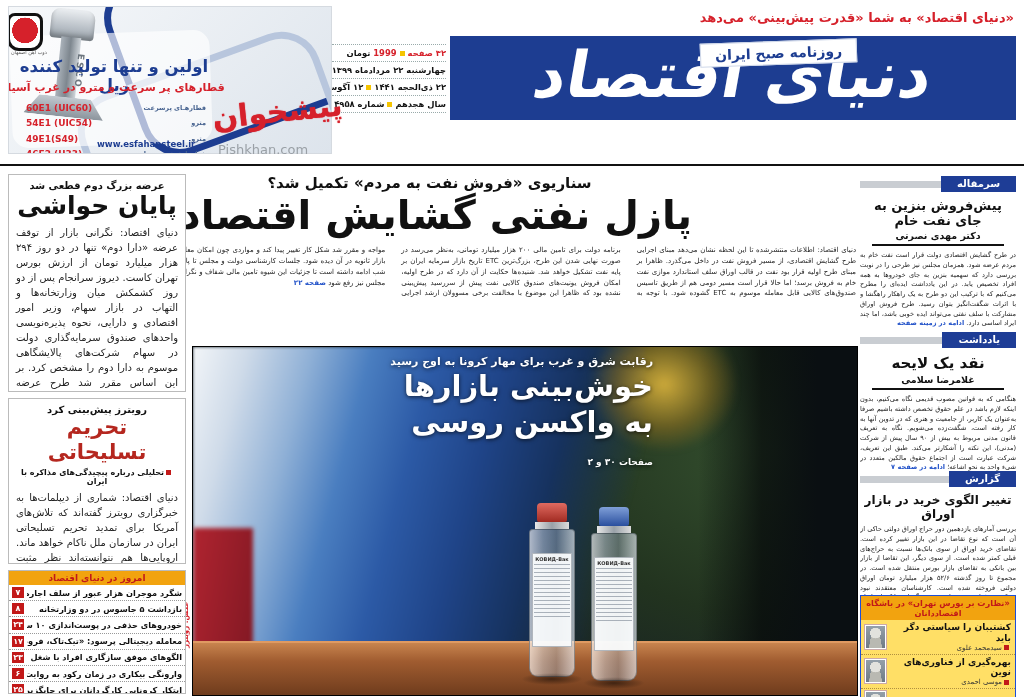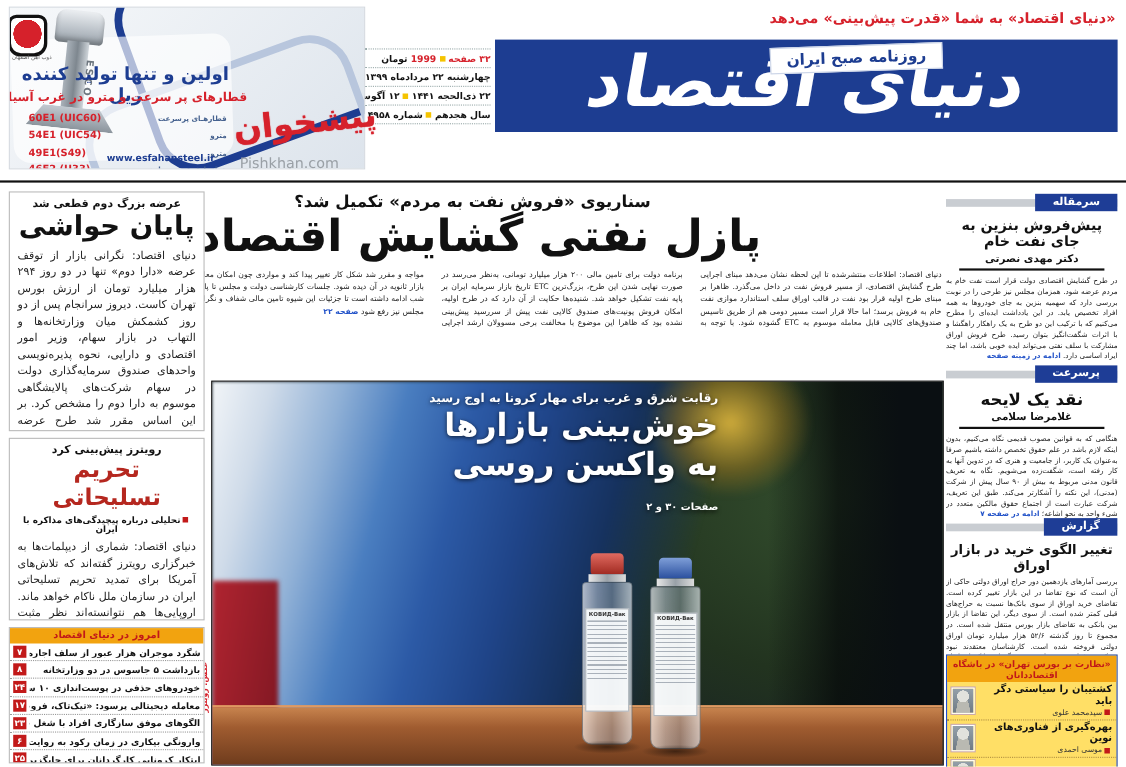--- a/index.html
+++ b/index.html
@@ -310,21 +310,21 @@
       <div class="author-rule"></div>
       <div class="sec-body">
         <span>در طرح گشایش اقتصادی دولت قرار است نفت خام به مردم عرضه شود. همزمان مجلس نیز طرحی را در نوبت بررسی دارد که سهمیه بنزین به جای خودروها به همه افراد تخصیص یابد. در این یادداشت ایده‌ای را مطرح می‌کنیم که با ترکیب این دو طرح به یک راهکار راهگشا و با اثرات شگفت‌انگیز بتوان رسید. طرح فروش اوراق مشارکت با سلف نفتی می‌تواند ایده خوبی باشد، اما چند ایراد اساسی دارد.</span>
         <span class="blue-link">ادامه در زمینه صفحه</span>
       </div>
     </div>
 
     <div class="rs" id="rs2">
       <div class="section-bar">
         <div class="bar-gray"></div>
-        <div class="bar-label">پرسرعت</div>
+        <div class="bar-label">یادداشت</div>
       </div>
       <div class="sec-title" style="font-size:15px;">نقد یک لایحه</div>
       <div class="sec-author">غلامرضا سلامی</div>
       <div class="author-rule"></div>
       <div class="sec-body">
         <span>هنگامی که به قوانین مصوب قدیمی نگاه می‌کنیم، بدون اینکه لازم باشد در علم حقوق تخصص داشته باشیم صرفا به‌عنوان یک کاربر، از جامعیت و هنری که در تدوین آنها به کار رفته است، شگفت‌زده می‌شویم. نگاه به تعریف قانون مدنی مربوط به بیش از ۹۰ سال پیش از شرکت (مدنی)، این نکته را آشکارتر می‌کند. طبق این تعریف، شرکت عبارت است از اجتماع حقوق مالکین متعدد در شیء واحد به نحو اشاعه؛</span>
         <span class="blue-link">ادامه در صفحه ۷</span>
       </div>
     </div>
 

